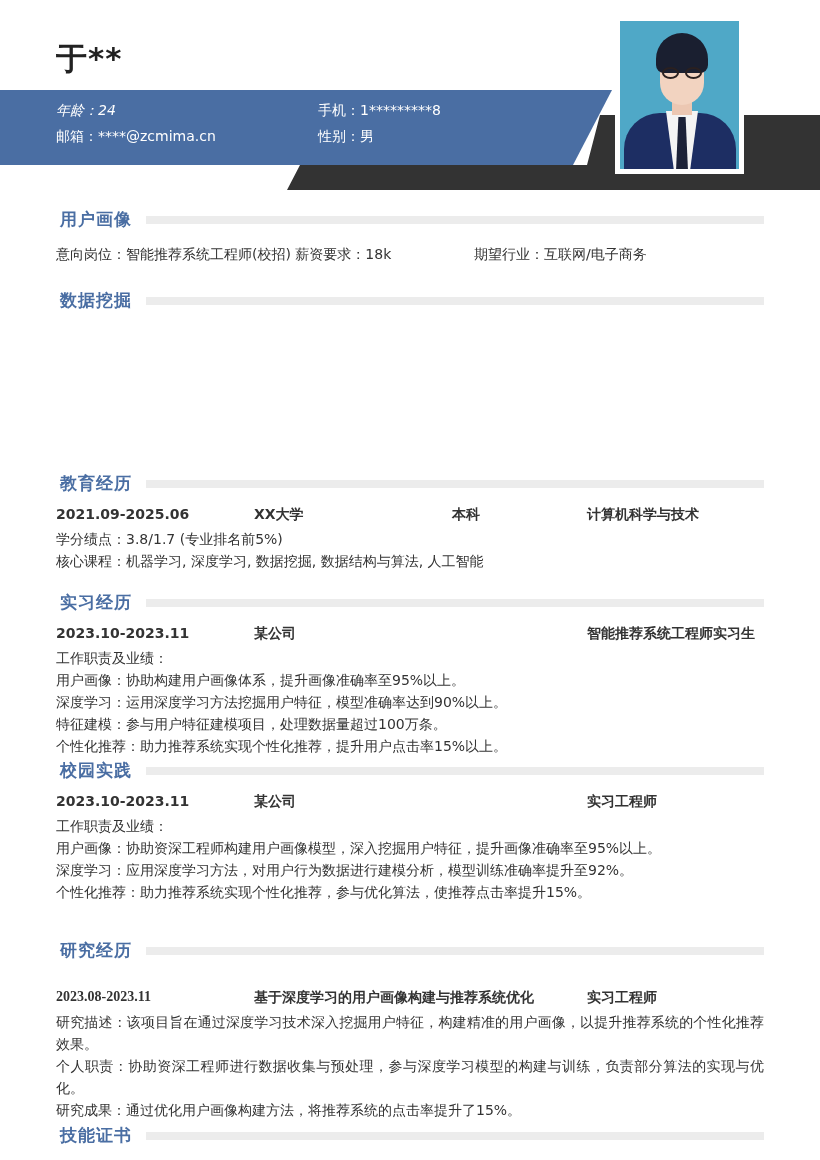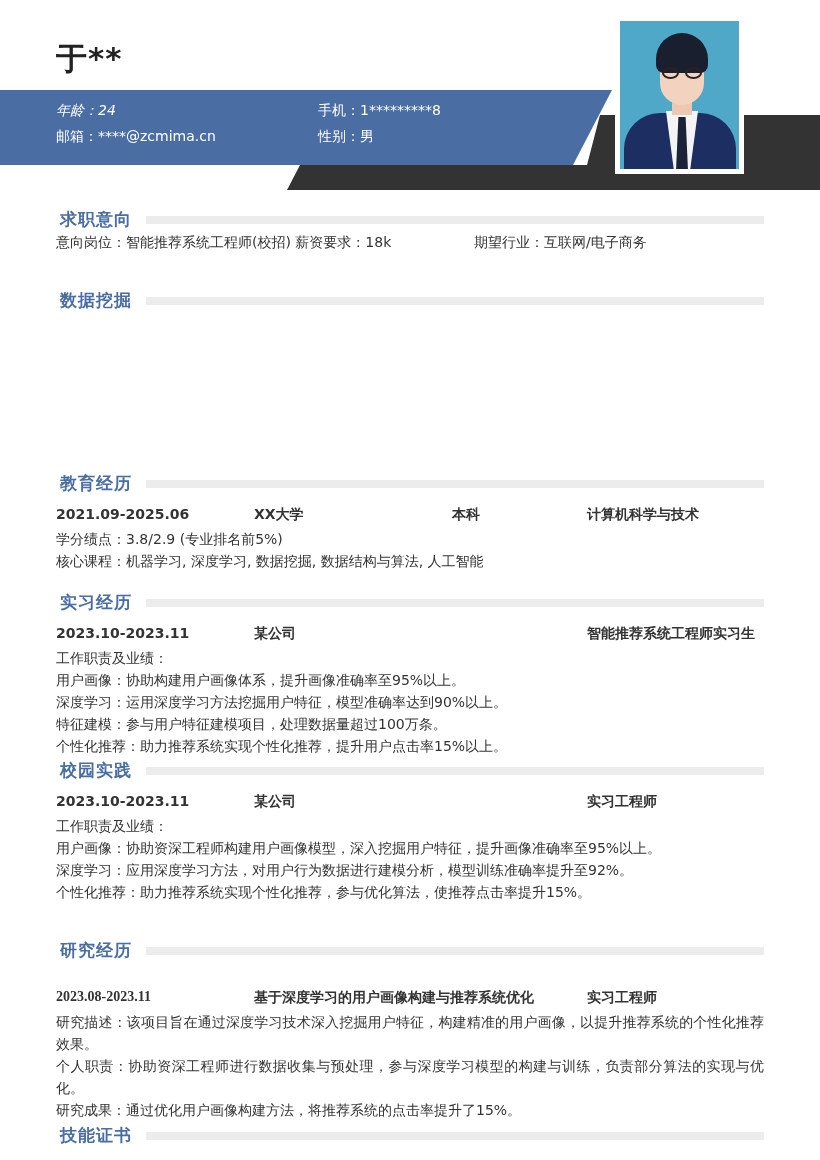--- a/index.html
+++ b/index.html
@@ -75,24 +75,24 @@
       <div class="hair"></div>
       <div class="glasses">
           <span></span>
           <span></span>
         </div>
     </div>
   </div>
 
   <div class="section" style="top:208px;">
     <div class="sec-head">
-      <div class="sec-title">求职意向</div>
+      <div class="sec-title">用户画像</div>
       <div class="sec-bar"></div>
     </div>
-    <div class="intent-row" style="margin-top:2px;">
+    <div class="intent-row" style="margin-top:14px;">
       <span style="left:0;">意向岗位：智能推荐系统工程师(校招) 薪资要求：18k</span>
       <span style="left:418px;">期望行业：互联网/电子商务</span>
     </div>
   </div>
 
   <div class="section" style="top:289px;">
     <div class="sec-head">
       <div class="sec-title">数据挖掘</div>
       <div class="sec-bar"></div>
     </div>
@@ -102,21 +102,21 @@
     <div class="sec-head">
       <div class="sec-title">教育经历</div>
       <div class="sec-bar"></div>
     </div>
     <div class="row" style="margin-top:10px;">
       <span class="c1">2021.09-2025.06</span>
       <span class="c2">XX大学</span>
       <span class="c3">本科</span>
       <span class="c4">计算机科学与技术</span>
     </div>
-    <div class="line">学分绩点：3.8/2.9 (专业排名前5%)</div>
+    <div class="line">学分绩点：3.8/1.7 (专业排名前5%)</div>
     <div class="line">核心课程：机器学习, 深度学习, 数据挖掘, 数据结构与算法, 人工智能</div>
   </div>
 
   <div class="section" style="top:591px;">
     <div class="sec-head">
       <div class="sec-title">实习经历</div>
       <div class="sec-bar"></div>
     </div>
     <div class="row" style="margin-top:10px;">
       <span class="c1">2023.10-2023.11</span>

